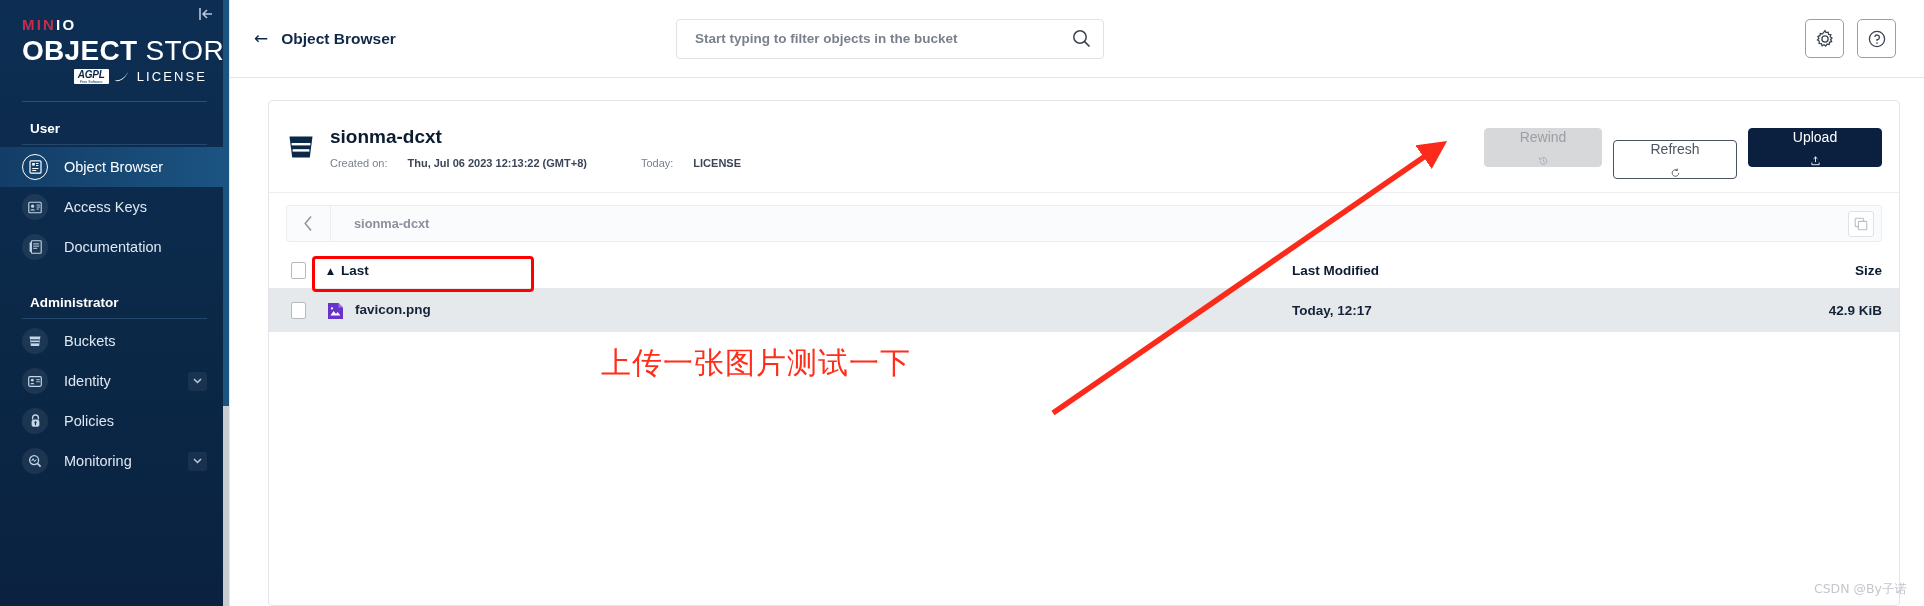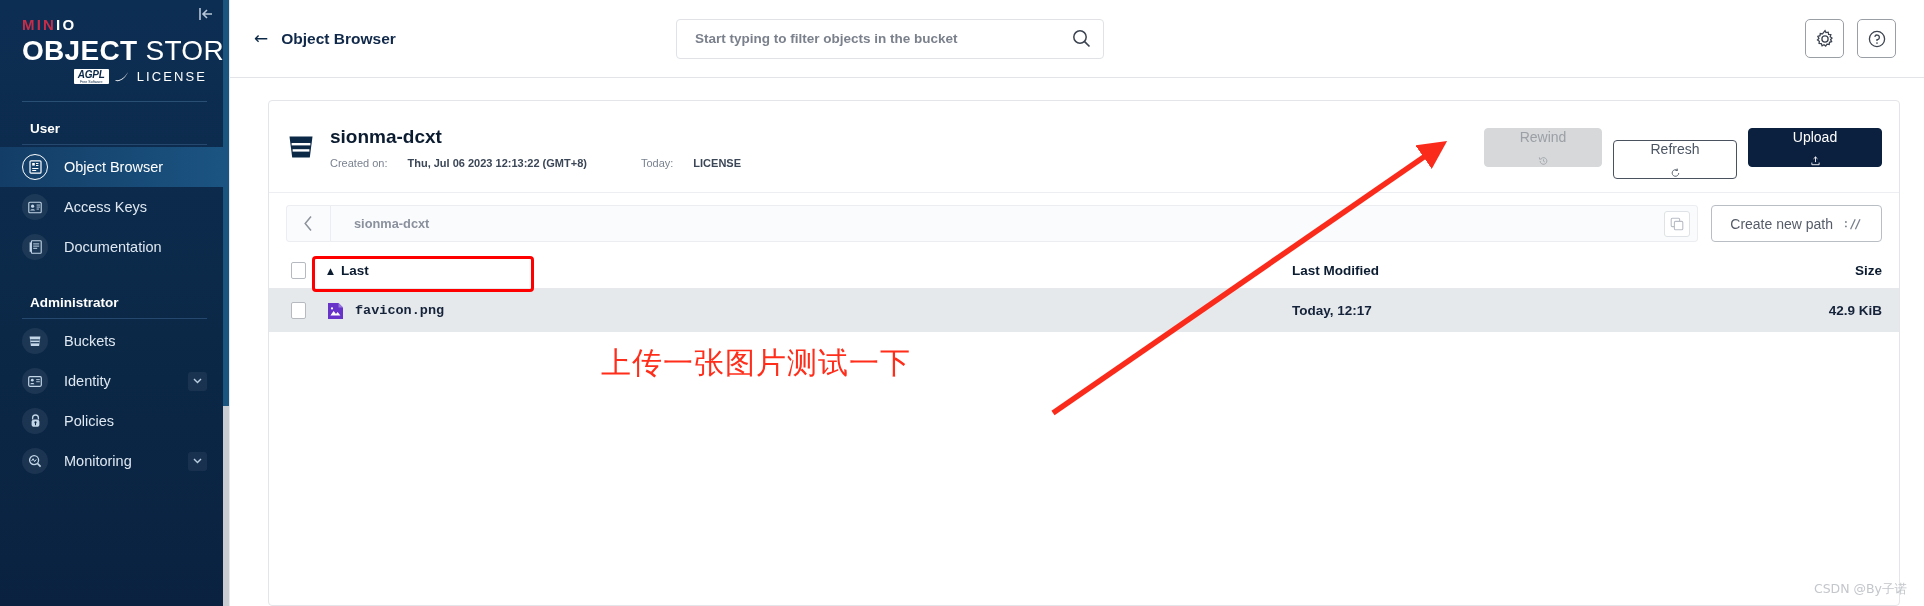--- a/index.html
+++ b/index.html
@@ -431,23 +431,22 @@
     padding: 0 17px 0 0;
     cursor: pointer;
   }
   .td {
     font-size: 13.5px;
     font-weight: 700;
     color: #15233a;
   }
   .file-cell {
     display: flex;
-    align-items: center;
+    align-items: flex-start;
     gap: 11px;
-    font-family: Liberation Mono, monospace;
   }
   .file-icon {
     width: 17px; height: 18px;
     flex: 0 0 17px;
   }
   
   .highlight-rect {
     position: absolute;
     border: 3px solid #ff0000;
     border-radius: 4px;
@@ -706,28 +705,20 @@
               </svg>
             </div>
             <div class="path-text">sionma-dcxt</div>
             <div class="path-copy">
               <svg width="14" height="14" viewBox="0 0 14 14">
                 <rect x="1.2" y="1.2" width="8.4" height="8.4" rx="1" stroke="#b9bec6" stroke-width="1.1" fill="none"></rect>
                 <rect x="4.4" y="4.4" width="8.4" height="8.4" rx="1" stroke="#b9bec6" stroke-width="1.1" fill="#fff"></rect>
               </svg>
             </div>
           </div>
-          <div class="btn-newpath">
-            <span>Create new path</span>
-            <svg width="19" height="14" viewBox="0 0 19 14">
-              <circle cx="1.9" cy="5" r="0.95" fill="#7b828d"></circle>
-              <circle cx="1.9" cy="9.4" r="0.95" fill="#7b828d"></circle>
-              <path d="M6.6 12.2 L11.2 2.2 M11.4 12.2 L16 2.2" stroke="#7b828d" stroke-width="1.3"></path>
-            </svg>
-          </div>
         </div>
 
         <div class="table">
           <div class="thead">
             <div class="col-check">
               <span class="chk"></span>
             </div>
             <div class="col-name">
               <span class="sort-caret">▲</span>
               <span class="th">Last</span>

